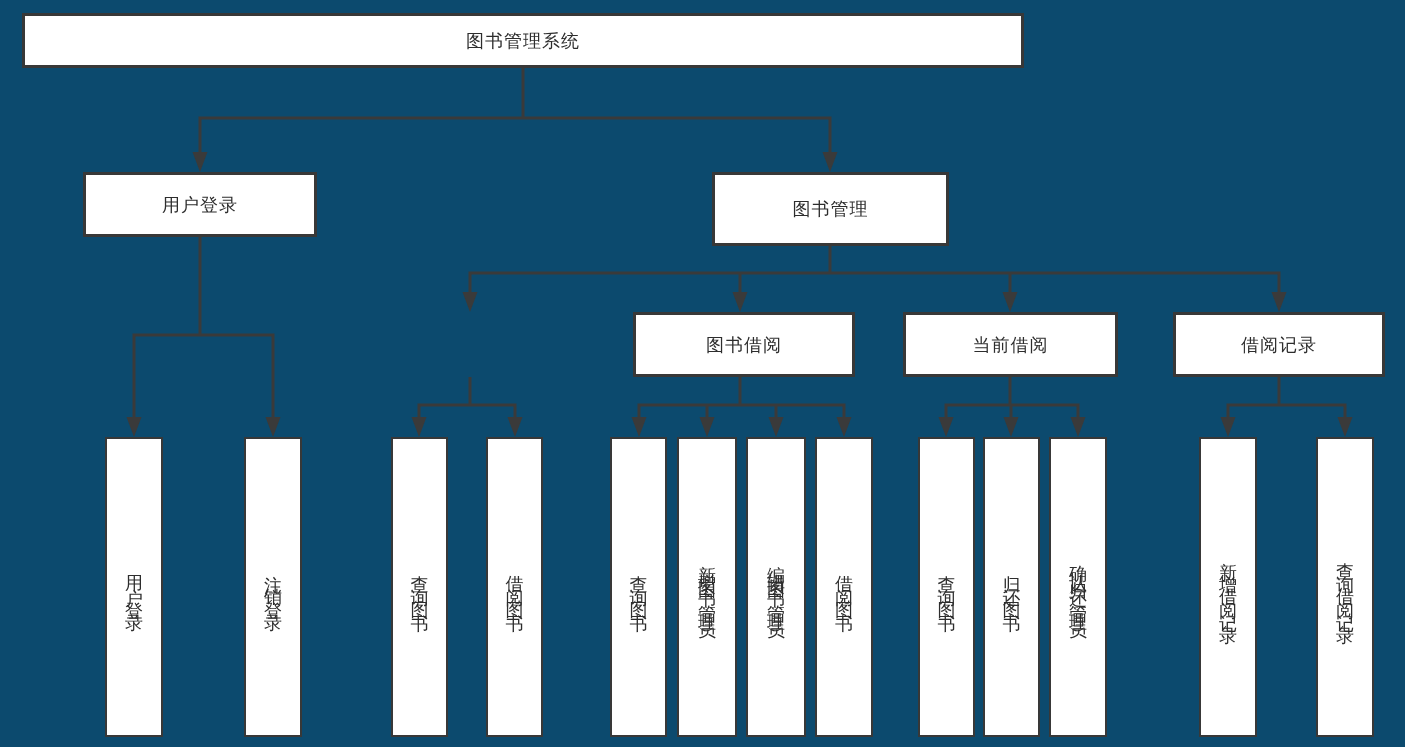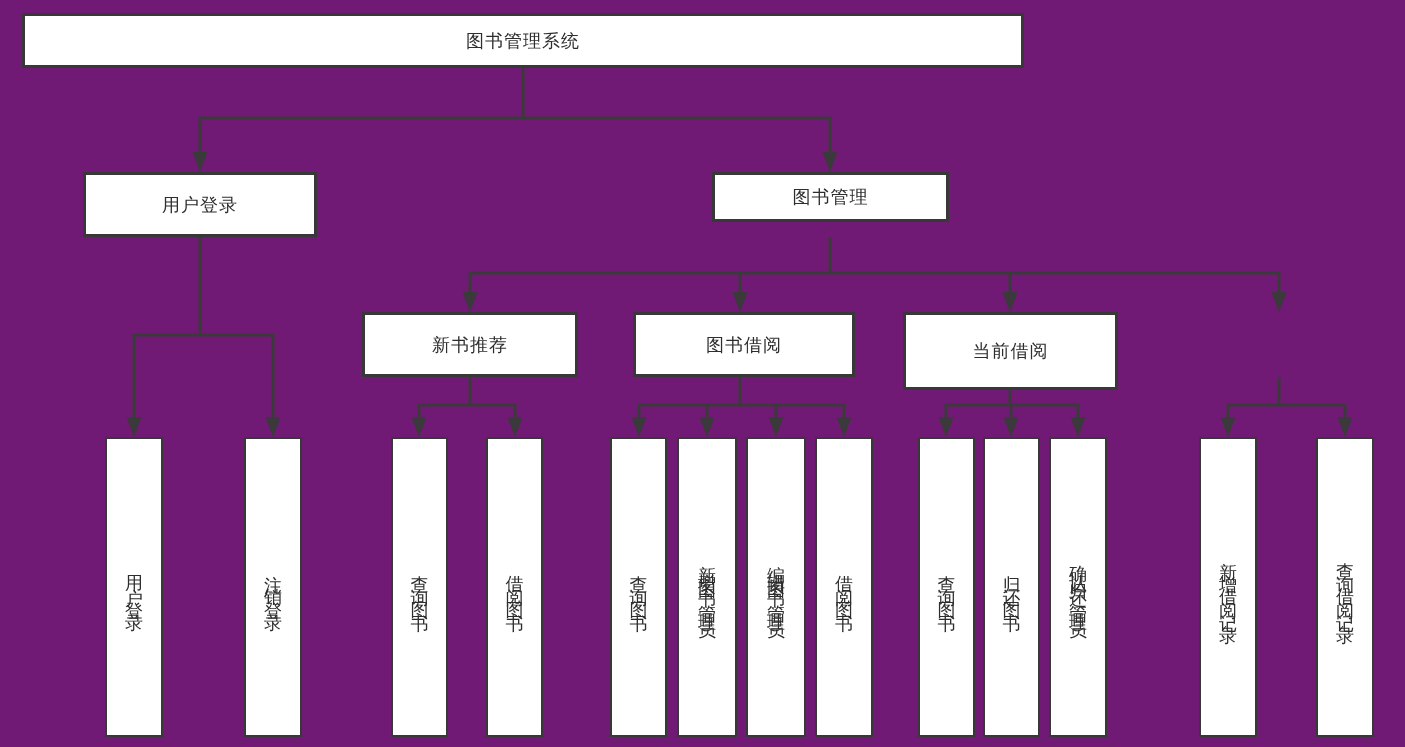--- a/index.html
+++ b/index.html
@@ -1,19 +1,19 @@
 <!DOCTYPE html>
 <html><head>
 <meta charset="utf-8">
 <style>
   html,body{margin:0;padding:0;background:#ffffff;}
   .stage{
     position:relative;
     width:1405px;height:747px;
-    background:#701a75;
+    background:#0c4a6e;
     font-family:Liberation Serif, serif;
     color:#2d2d2d;
     overflow:hidden;
   }
   .wires{position:absolute;left:0;top:0;width:1405px;height:747px;}
   .wires polyline{fill:none;stroke:#3a3a3a;stroke-width:3;}
   .wires polygon{fill:#3a3a3a;stroke:none;}
   .node{
     position:absolute;
     background:#ffffff;
@@ -101,32 +101,32 @@
     </g>
   </svg>
 
   <div class="node hbox" style="left:22px;top:13px;width:1002px;height:55px">
     <span class="lbl">图书管理系统</span>
   </div>
 
   <div class="node hbox" style="left:83px;top:172px;width:234px;height:65px">
     <span class="lbl">用户登录</span>
   </div>
-  <div class="node hbox" style="left:712px;top:172px;width:237px;height:50px">
+  <div class="node hbox" style="left:712px;top:172px;width:237px;height:74px">
     <span class="lbl">图书管理</span>
   </div>
 
-  <div class="node hbox" style="left:362px;top:312px;width:216px;height:65px">
-    <span class="lbl">新书推荐</span>
-  </div>
   <div class="node hbox" style="left:633px;top:312px;width:222px;height:65px">
     <span class="lbl">图书借阅</span>
   </div>
-  <div class="node hbox" style="left:903px;top:312px;width:215px;height:78px">
+  <div class="node hbox" style="left:903px;top:312px;width:215px;height:65px">
     <span class="lbl">当前借阅</span>
+  </div>
+  <div class="node hbox" style="left:1173px;top:312px;width:212px;height:65px">
+    <span class="lbl">借阅记录</span>
   </div>
 
   <div class="node vbox" style="left:105px;top:437px;width:58px;height:300px">
     <span class="vlbl">用户登录</span>
   </div>
   <div class="node vbox" style="left:244px;top:437px;width:58px;height:300px">
     <span class="vlbl">注销登录</span>
   </div>
 
   <div class="node vbox" style="left:391px;top:437px;width:57px;height:300px">

